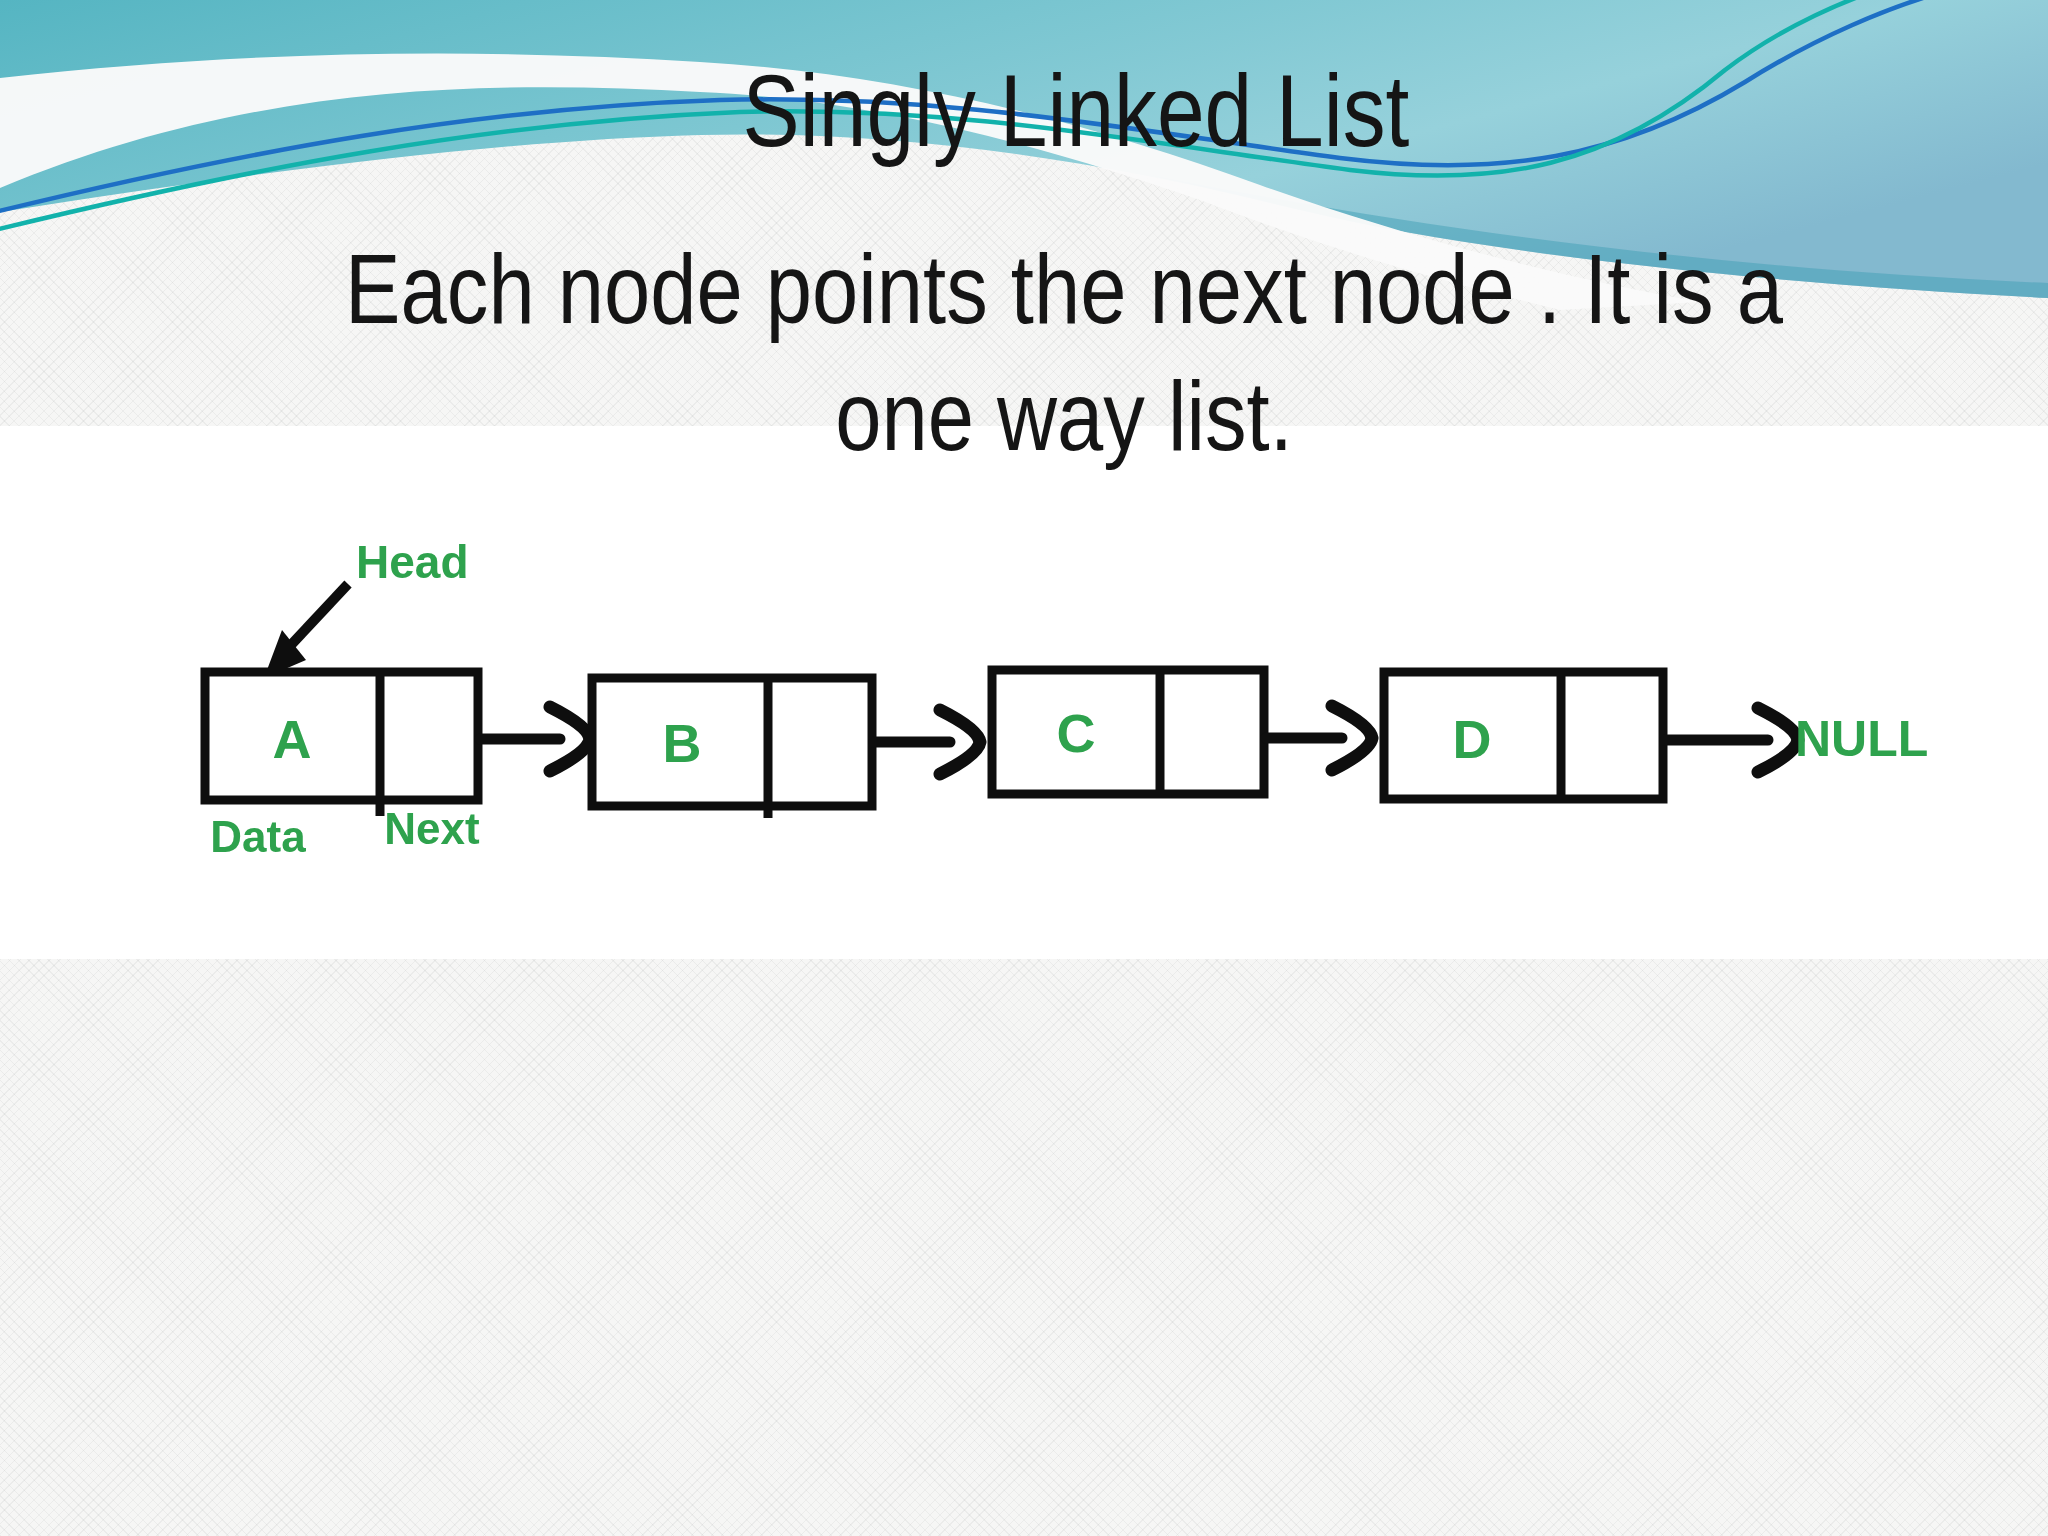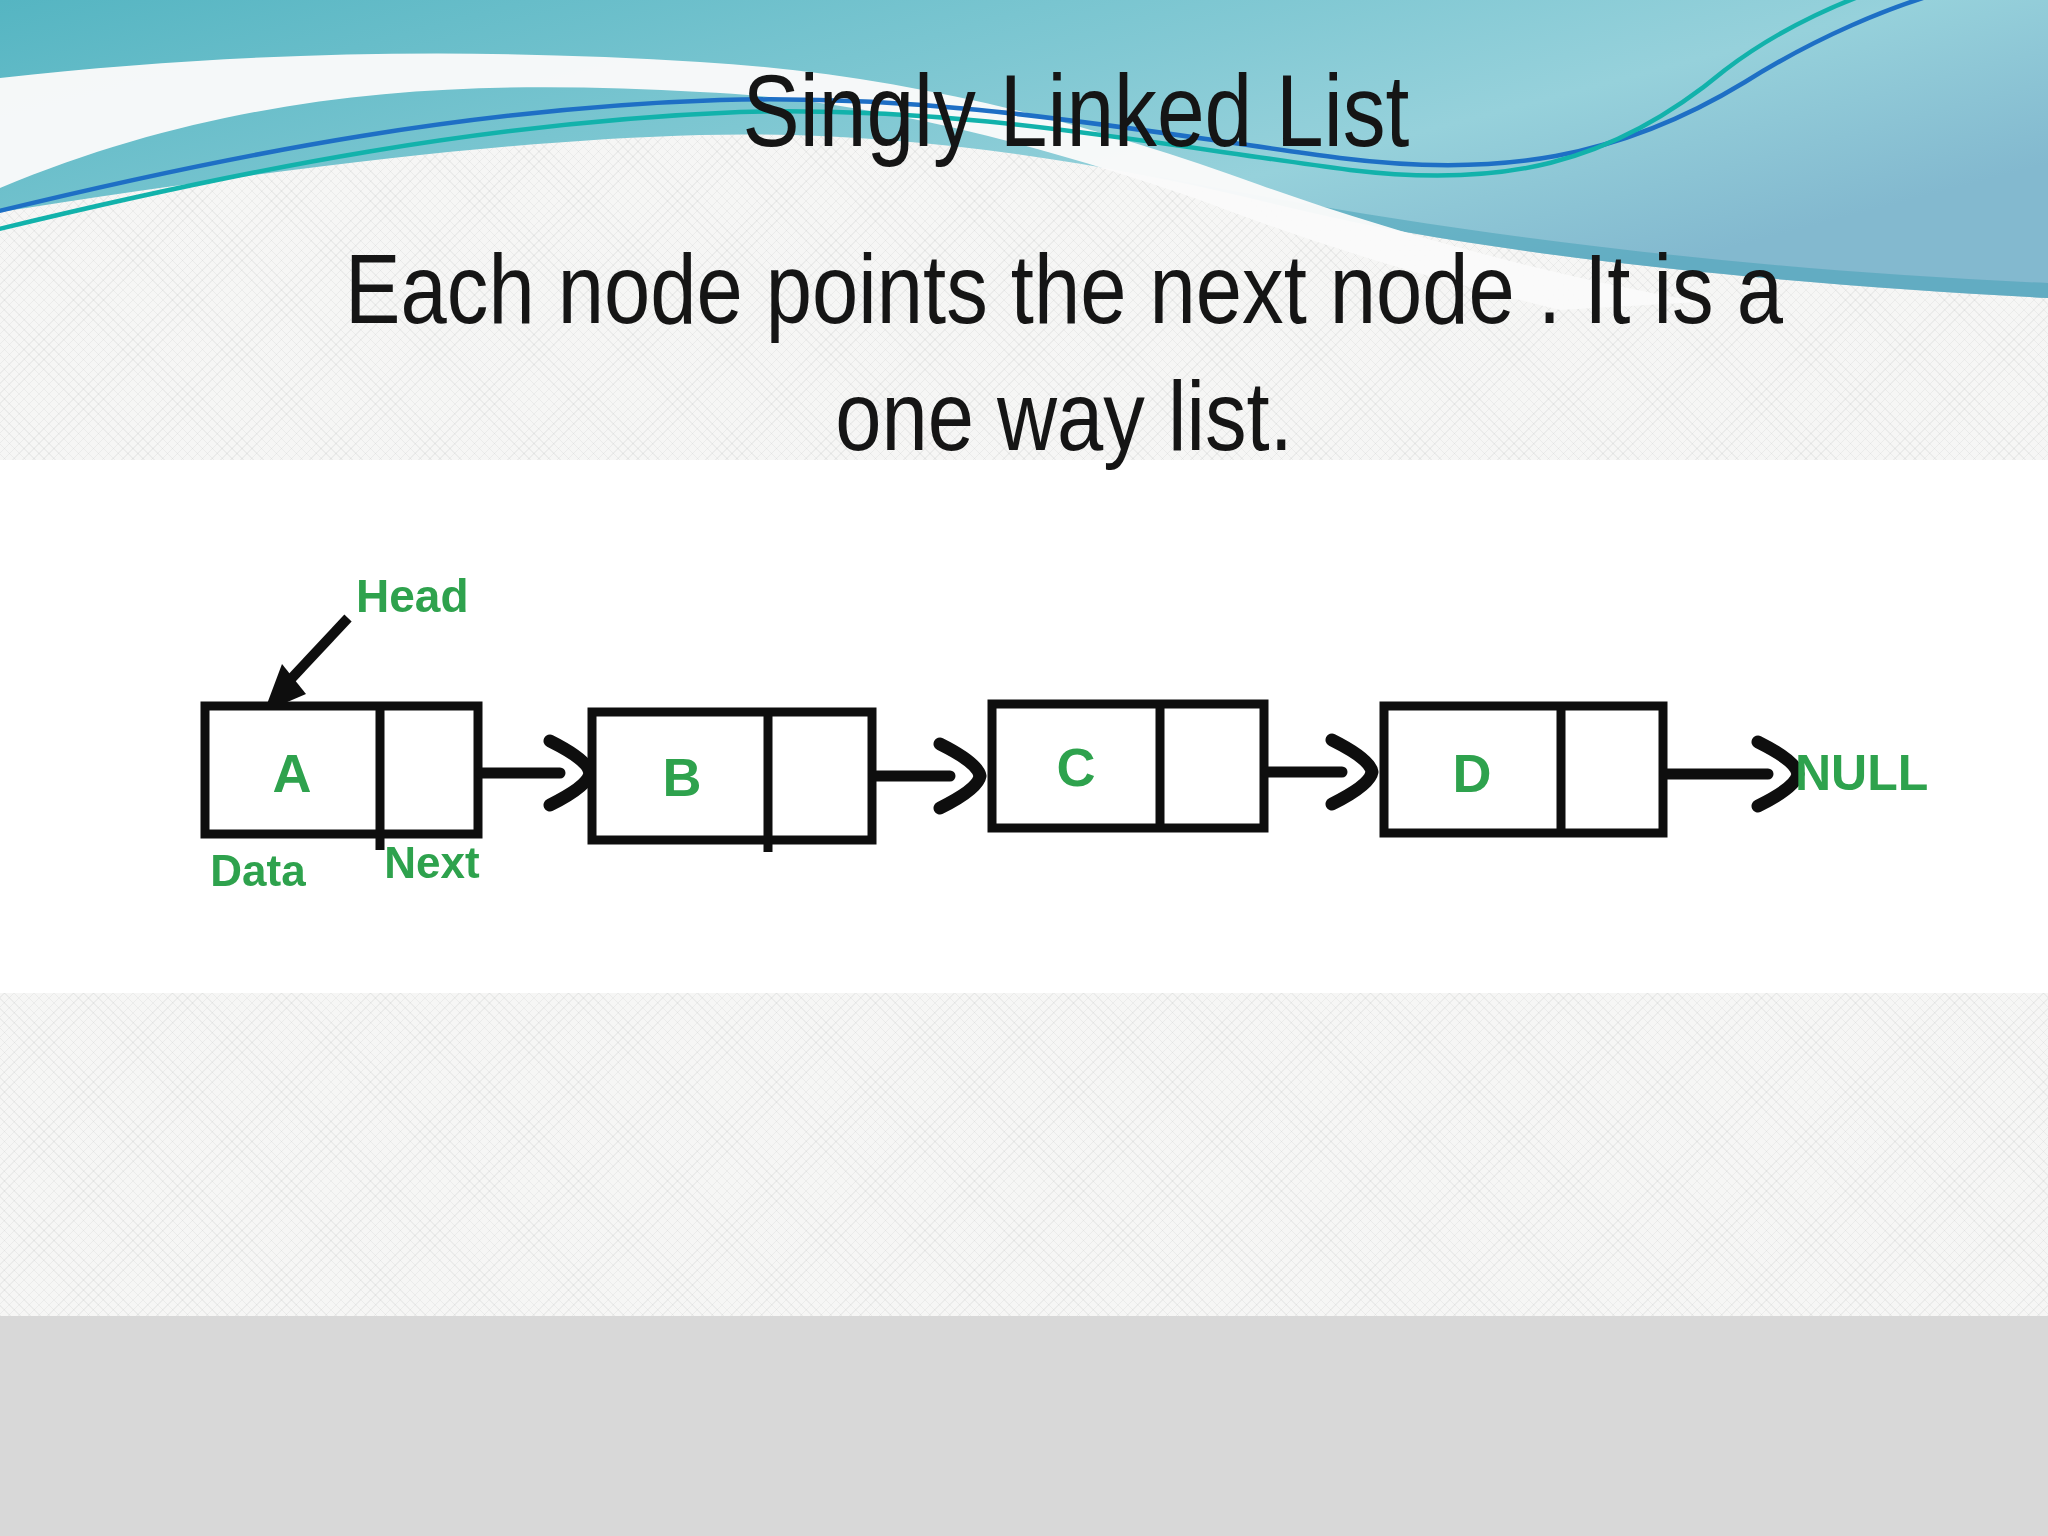--- a/index.html
+++ b/index.html
@@ -1,18 +1,18 @@
 <!DOCTYPE html>
 <html><head>
 <meta charset="utf-8">
 <style>
   html,body{margin:0;padding:0;background:#d8d8d8;}
   .slide{
     position:relative;
-    width:2048px;height:1316px;
+    width:2048px;height:1536px;
     overflow:hidden;
     background-color:#f6f6f5;
     background-image:
       repeating-linear-gradient(45deg, rgba(140,145,145,.10) 0 1px, transparent 1px 7px),
       repeating-linear-gradient(-45deg, rgba(140,145,145,.10) 0 1px, transparent 1px 7px);
     font-family:"Liberation Sans", sans-serif;
   }
   .banner{
     position:absolute;top:0;left:0;width:2048px;height:440px;
     display:block;
@@ -30,21 +30,21 @@
   .slide-body{
     position:absolute;top:226px;left:0;width:2048px;
     text-align:center;
     font-size:99px;line-height:1.28;
     color:#151515;
     transform:translateX(40px) scaleX(.84);
     transform-origin:50% 50%;
     z-index:5;
   }
   .diagram-strip{
-    position:absolute;top:460px;left:0;width:2048px;height:533px;
+    position:absolute;top:426px;left:0;width:2048px;height:533px;
     background:#ffffff;
     z-index:3;
   }
   .diagram{display:block;width:2048px;height:533px;}
   .g-label{
     font-family:"Liberation Sans", sans-serif;
     font-weight:bold;
     fill:#2ea24d;
   }
   .node-stroke{stroke:#0e0e0e;fill:#ffffff;stroke-width:9;}

